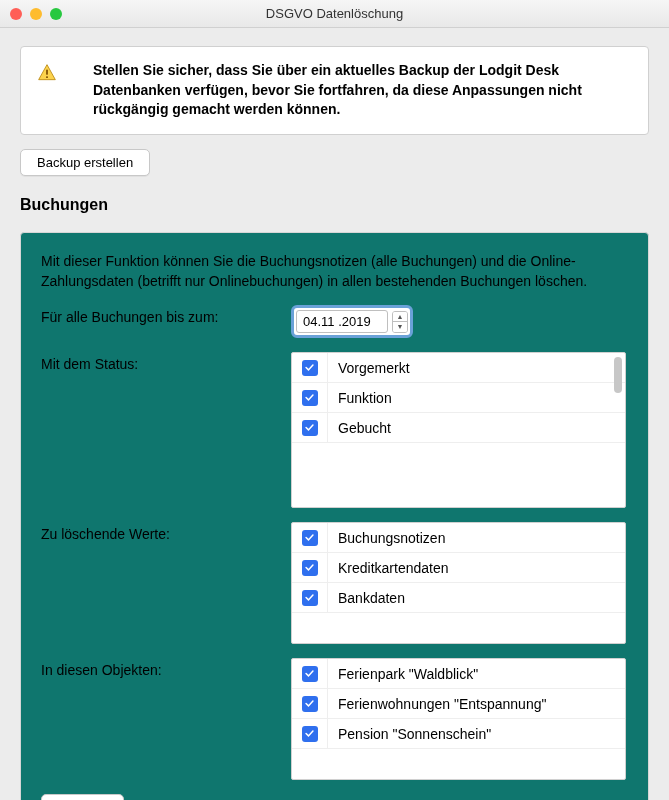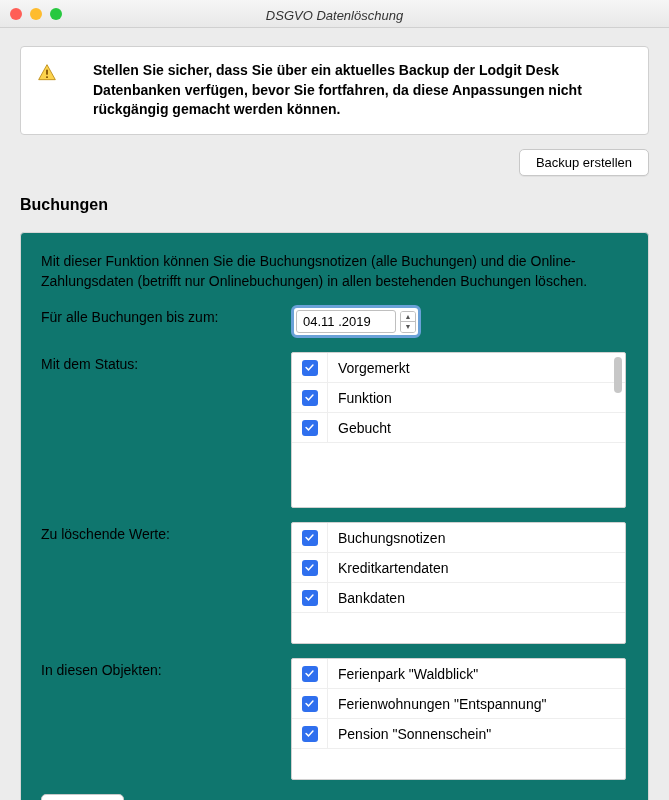--- a/index.html
+++ b/index.html
@@ -10,23 +10,23 @@
       font-family: -apple-system, BlinkMacSystemFont, "Helvetica Neue", Arial, sans-serif;
       font-size: 13px;
       color: #000;
       overflow: hidden;
     }
     .titlebar {
       height: 28px;
       background: linear-gradient(#f6f6f6, #e8e8e8);
       border-bottom: 1px solid #d0d0d0;
       display: flex;
+      align-items: center;
       padding: 8px 10px;
       position: relative;
-      font-style: italic;
     }
     .traffic-lights {
       display: flex;
       gap: 8px;
       position: absolute;
       left: 10px;
     }
     .light {
       width: 12px;
       height: 12px;
@@ -61,21 +61,20 @@
       margin-top: 2px;
     }
     .warning-text {
       font-weight: 700;
       font-size: 14px;
       line-height: 1.4;
       margin-left: 22px;
     }
     .backup-row {
       display: flex;
-      justify-content: flex-end;
       margin-top: 14px;
     }
     .btn {
       background: #fff;
       border: 1px solid #c8c8c8;
       border-radius: 5px;
       padding: 5px 16px;
       font-size: 13px;
       cursor: pointer;
       box-shadow: 0 1px 0 rgba(0,0,0,0.05);
@@ -116,21 +115,21 @@
       border: 3px solid #6aa1d8;
       border-radius: 6px;
       padding: 2px;
       background: #fff;
     }
     .date-input {
       border: 1px solid #bfbfbf;
       border-radius: 3px;
       padding: 3px 6px;
       font-size: 13px;
-      width: 100px;
+      width: 92px;
       background: #fff;
       font-family: inherit;
     }
     .stepper {
       display: flex;
       flex-direction: column;
       margin-left: 4px;
       border: 1px solid #bfbfbf;
       border-radius: 3px;
       overflow: hidden;

